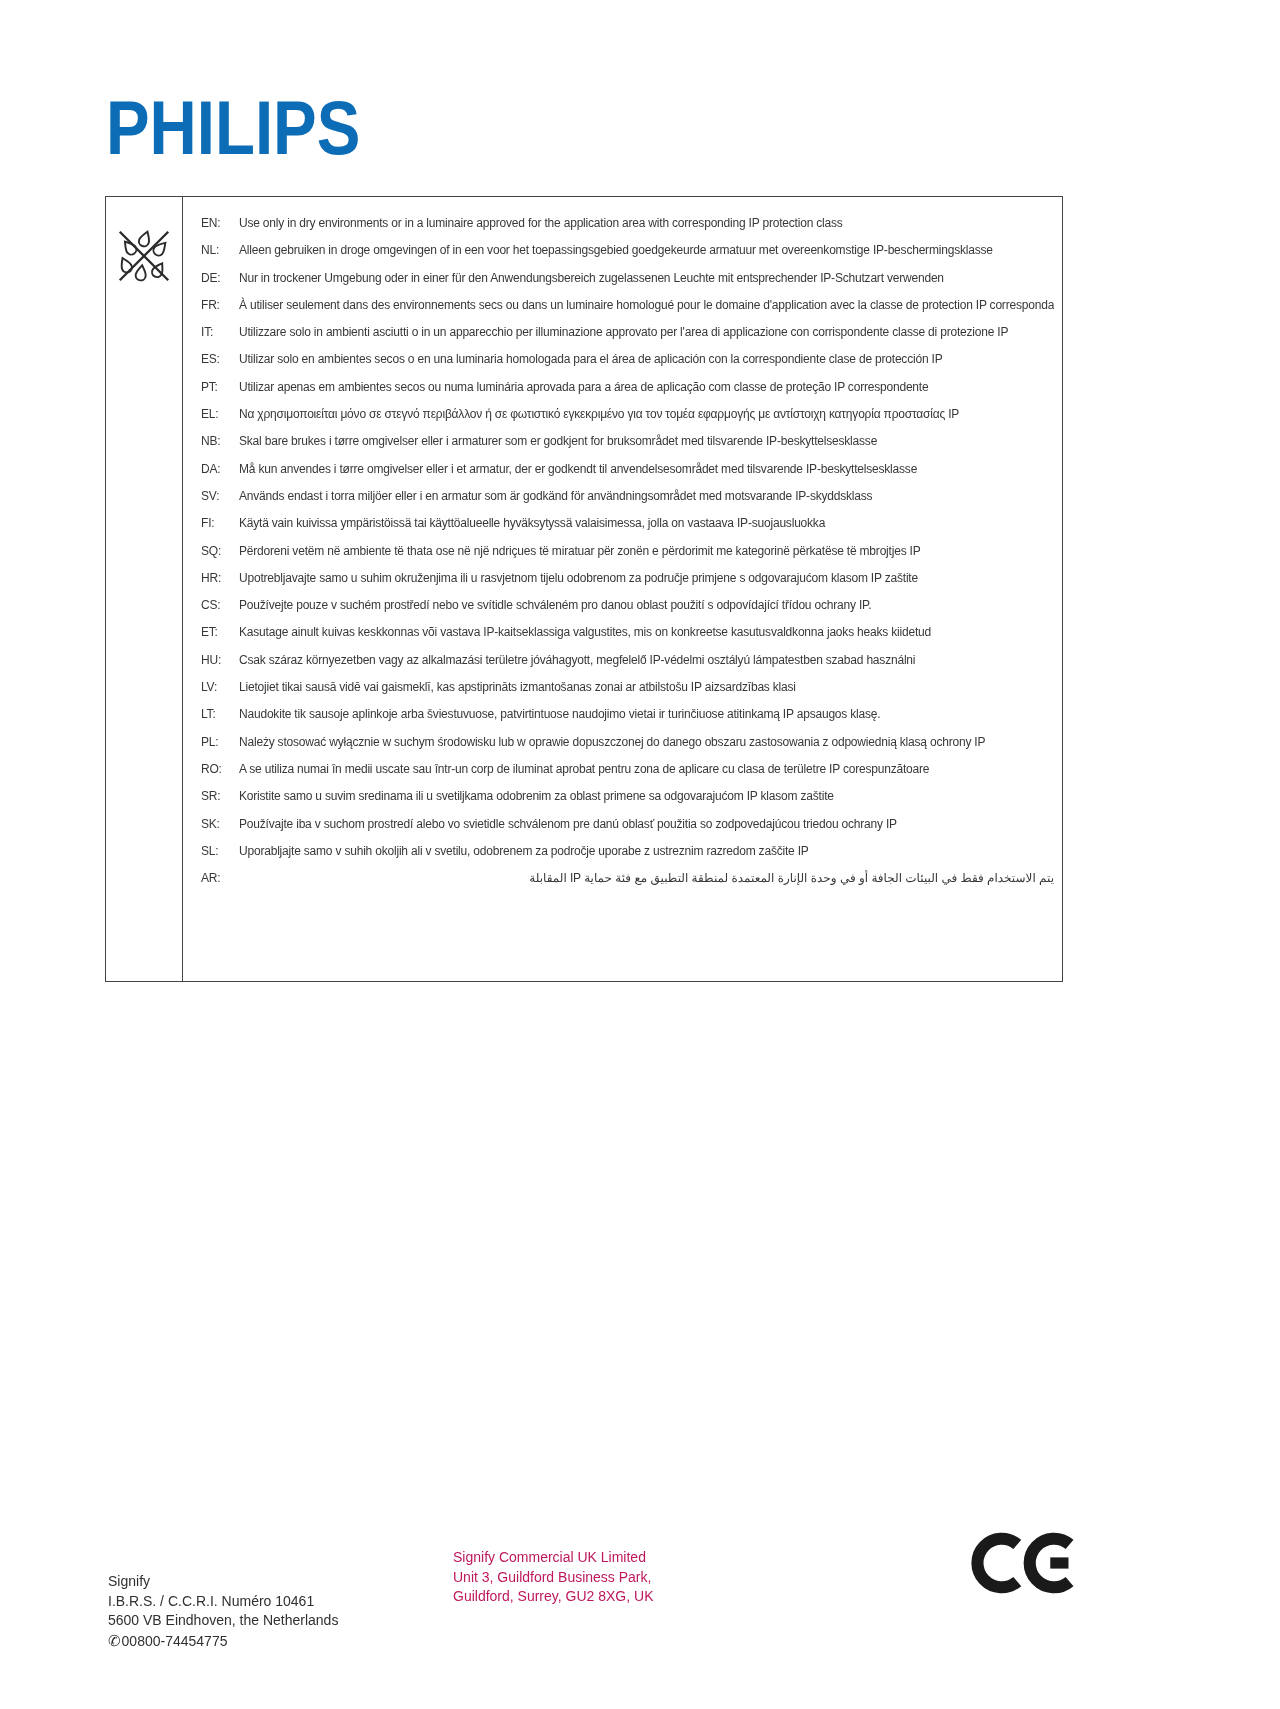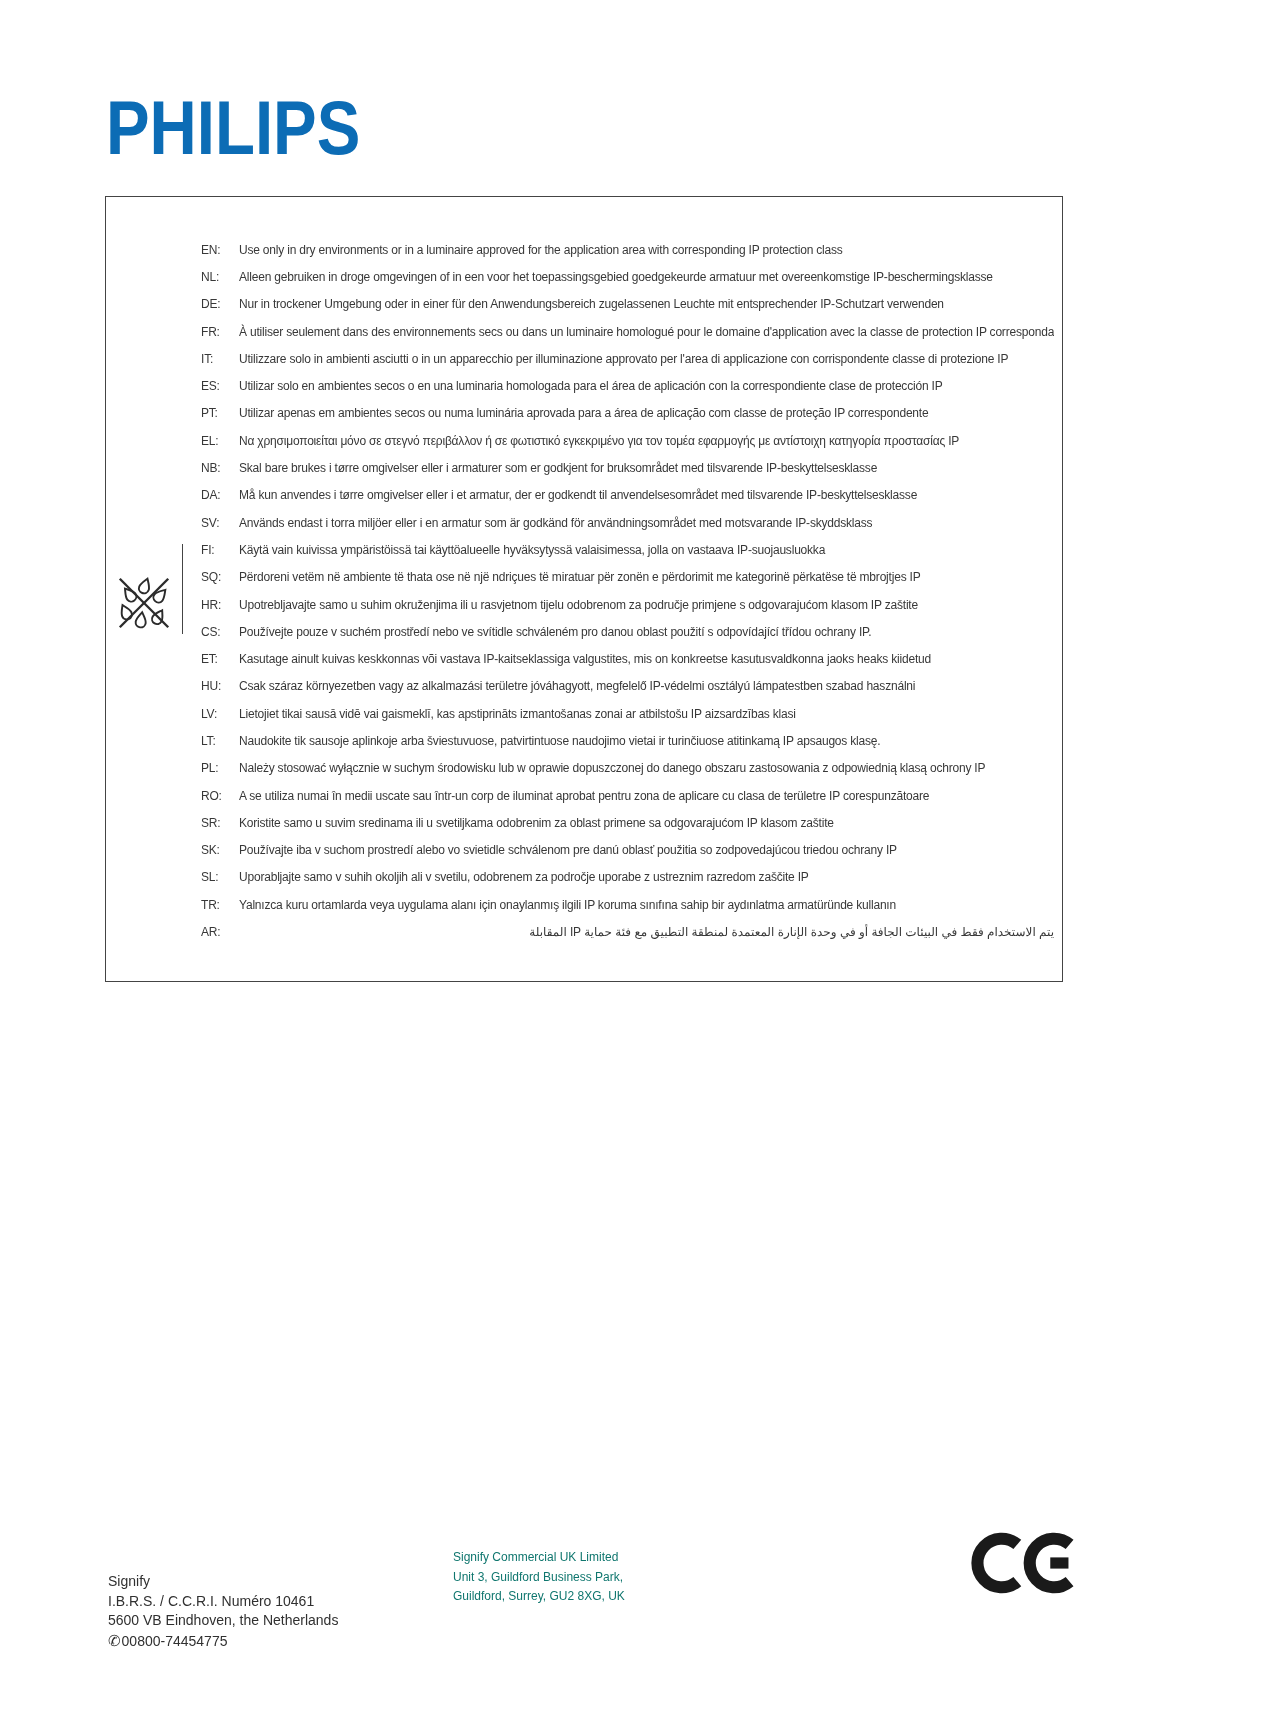--- a/index.html
+++ b/index.html
@@ -20,21 +20,20 @@
     transform-origin:left top;
     white-space:nowrap;
   }
   .warning-box {
     position:absolute; left:105px; top:196px;
     width:958px; height:786px;
     border:1.5px solid #444;
     box-sizing:border-box;
     display:flex;
     background:#fff;
-    align-items:center;
   }
   .icon-col {
     width:77px; flex-shrink:0;
     border-right:1.5px solid #444;
     box-sizing:border-box;
     display:flex; justify-content:center; align-items:flex-start;
     padding-top:28px;
   }
   .icon-col svg { width:62px; height:62px; }
   .rows {
@@ -53,21 +52,21 @@
   }
   .row-code { width:38px; flex-shrink:0; }
   .row-text { flex:1; }
   .row-text[dir="rtl"] { text-align:right; }
   .footer-left {
     position:absolute; left:108px; top:1528px;
     font-size:14px; line-height:19.5px; color:#303030;margin-top:44px;
   }
   .footer-center {
     position:absolute; left:453px; top:1548px;
-    font-size:12px; line-height:19.5px; color:#0f766e;
+    font-size:14px; line-height:19.5px; color:#be185d;
   }
   .phone-icon { font-size:15px; margin-right:1px; }
   .ce-mark {
     position:absolute; left:970px; top:1530px;
     width:112px; height:66px;
   }
 </style>
 </head>
 <body>
 
@@ -205,24 +204,20 @@
       <div class="row">
         <span class="row-code">SK:</span>
         <span class="row-text">Používajte iba v suchom prostredí alebo vo svietidle schválenom pre danú oblasť použitia so zodpovedajúcou triedou ochrany IP</span>
       </div>
 
       <div class="row">
         <span class="row-code">SL:</span>
         <span class="row-text">Uporabljajte samo v suhih okoljih ali v svetilu, odobrenem za področje uporabe z ustreznim razredom zaščite IP</span>
       </div>
 
-      <div class="row">
-        <span class="row-code">TR:</span>
-        <span class="row-text">Yalnızca kuru ortamlarda veya uygulama alanı için onaylanmış ilgili IP koruma sınıfına sahip bir aydınlatma armatüründe kullanın</span>
-      </div>
 
       <div class="row">
         <span class="row-code">AR:</span>
         <span class="row-text" dir="rtl">يتم الاستخدام فقط في البيئات الجافة أو في وحدة الإنارة المعتمدة لمنطقة التطبيق مع فئة حماية IP المقابلة</span>
       </div>
     </div>
 </div>
 
 <div class="footer-left">
   <div>Signify</div>

